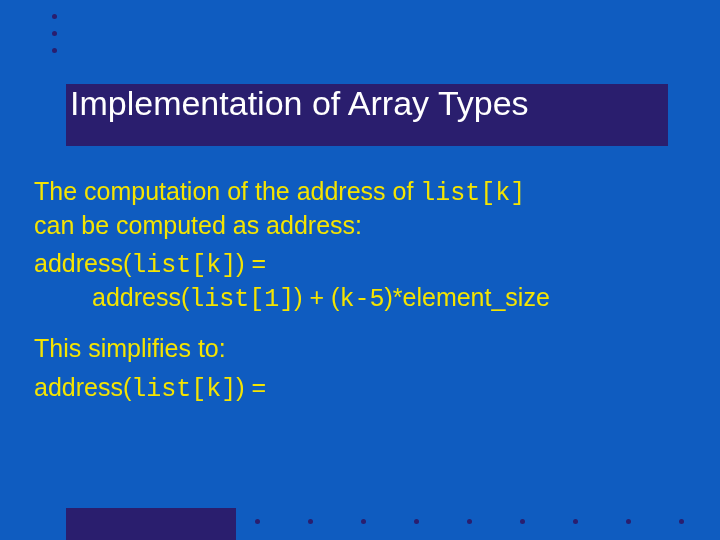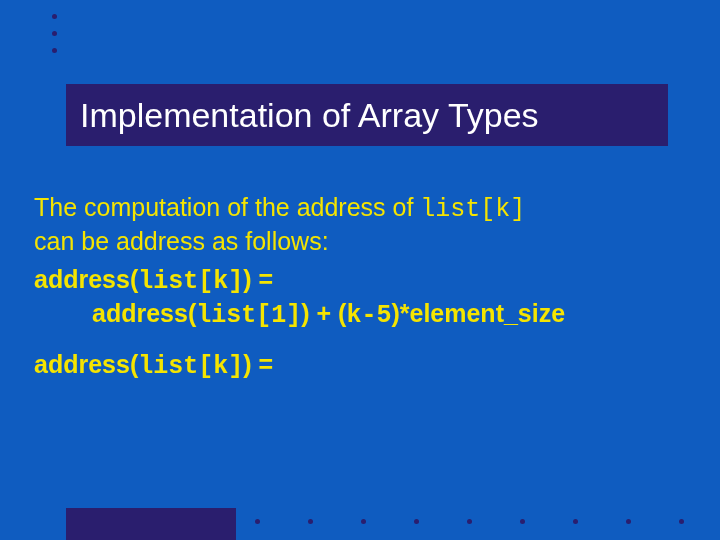--- a/index.html
+++ b/index.html
@@ -40,44 +40,41 @@
     border-radius: 50%;
   }
   .title-box {
     position: absolute;
     left: 66px;
     top: 84px;
     width: 602px;
     height: 62px;
     background: #2a1e6e;
     display: flex;
-    align-items: center;
-    padding-left: 14px;
+    padding-left: 4px;
     box-sizing: border-box;
   }
   .title-text {
     color: #ffffff;
     font-size: 34px;
   }
   .body {
     position: absolute;
     left: 34px;
     top: 176px;
     right: 12px;
     color: #f5e400;
     font-size: 25px;
     line-height: 1.22;
   }
   .para {
     margin-bottom: 8px;
-    margin-top: 16px;
   }
   .formula {
     margin-bottom: 18px;
-    font-weight: bold;
   }
   .indent {
     padding-left: 58px;
   }
   .mono {
     font-family: "Courier New", Courier, monospace;
   }
   .footer-bar {
     position: absolute;
     left: 66px;
@@ -99,30 +96,31 @@
   </div>
 
   <div class="title-box">
     <span class="title-text">Implementation of Array Types</span>
   </div>
 
   <div class="body">
 
     <div class="para">
       <span>The computation of the address of </span><span class="mono">list[k]</span><br>
-      <span>can be address as follows:</span>
+      <span>can be computed as address:</span>
     </div>
 
     <div class="formula">
       <span>address(</span><span class="mono">list[k]</span><span>) =</span><br>
       <div class="indent">
         <span>address(</span><span class="mono">list[1]</span><span>) + (</span><span class="mono">k-5</span><span>)*element_size</span>
       </div>
     </div>
 
+    <div class="para">This simplifies to:</div>
 
     <div class="formula">
       <span>address(</span><span class="mono">list[k]</span><span>) =</span><br>
     </div>
 
   </div>
 
   <div class="footer-bar"></div>
 
   <div class="dots-bottom">

